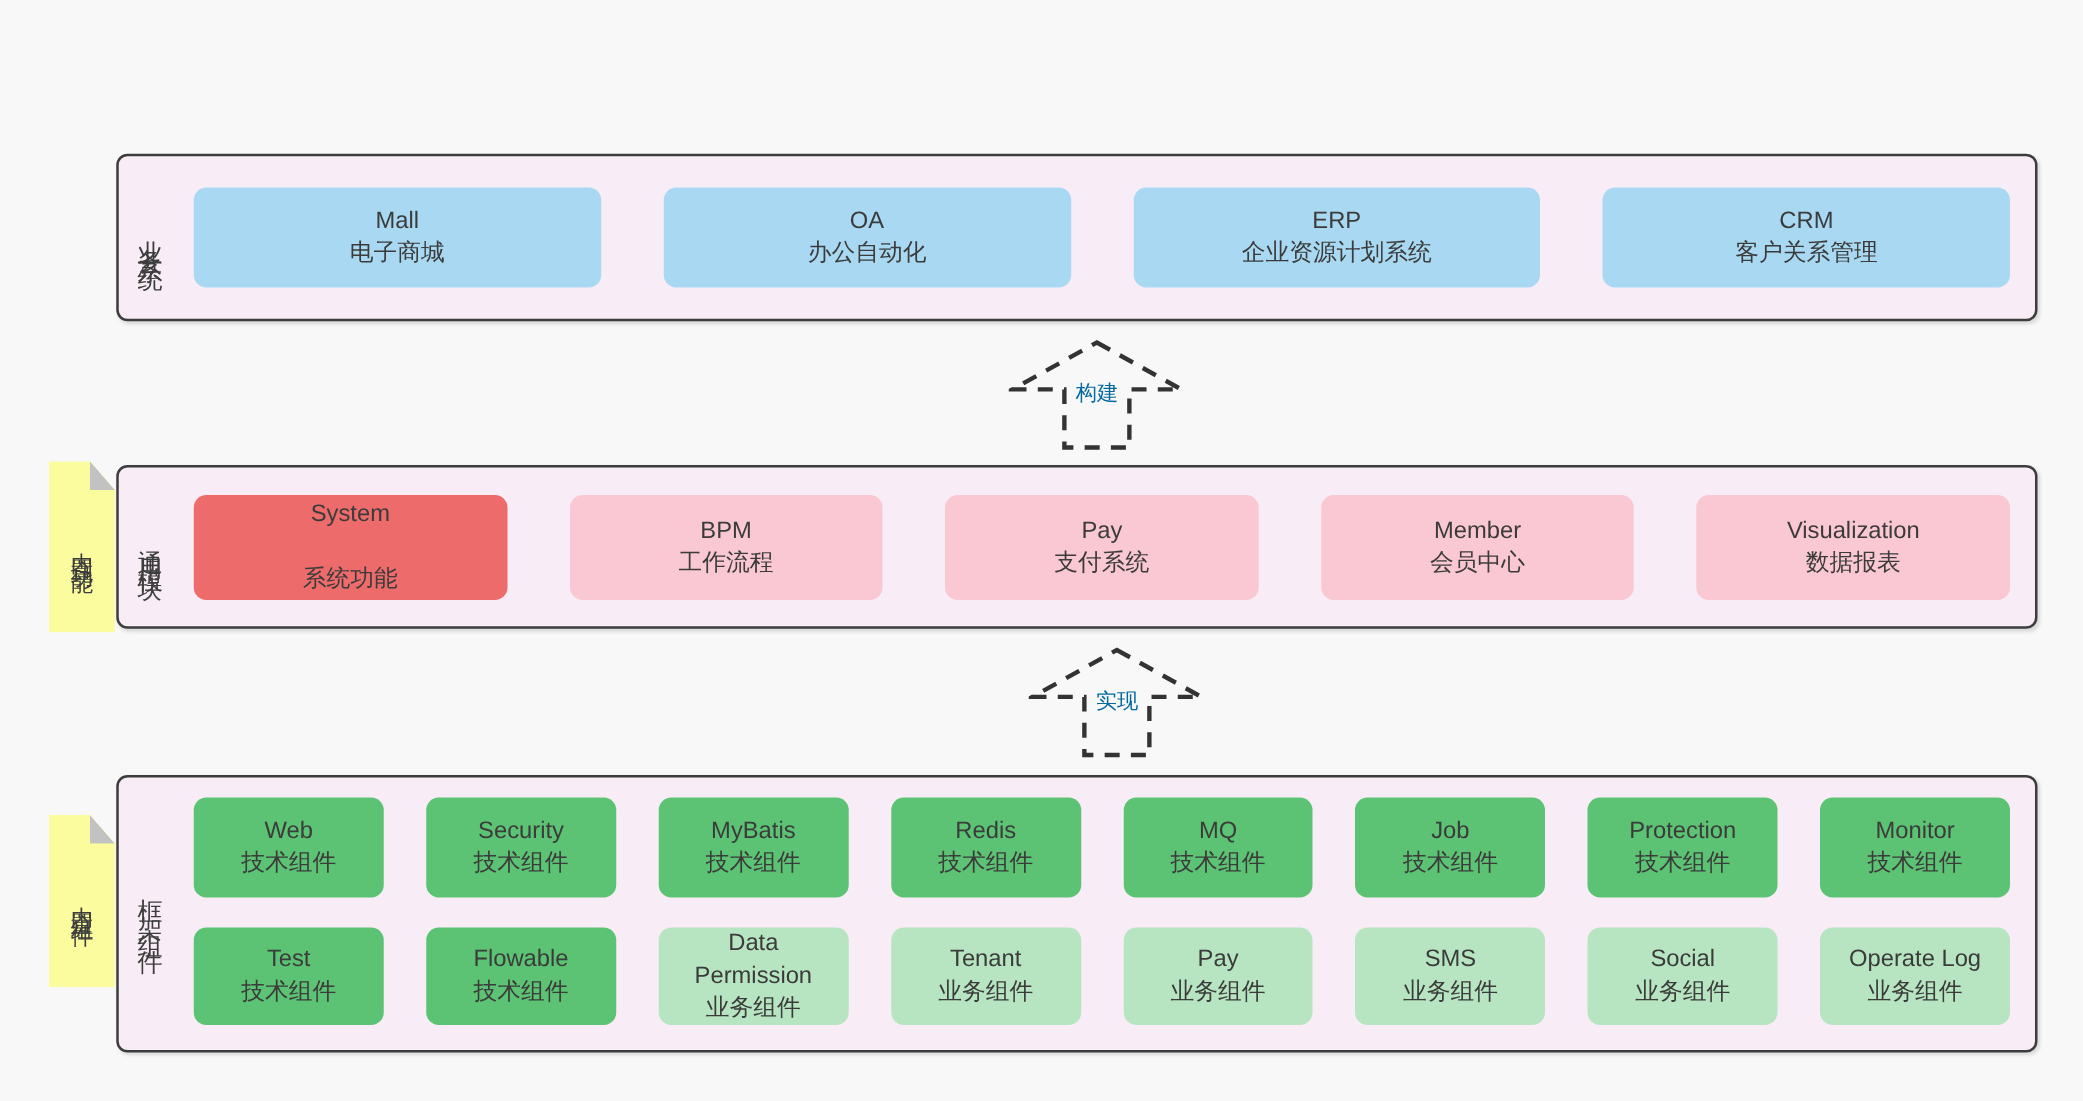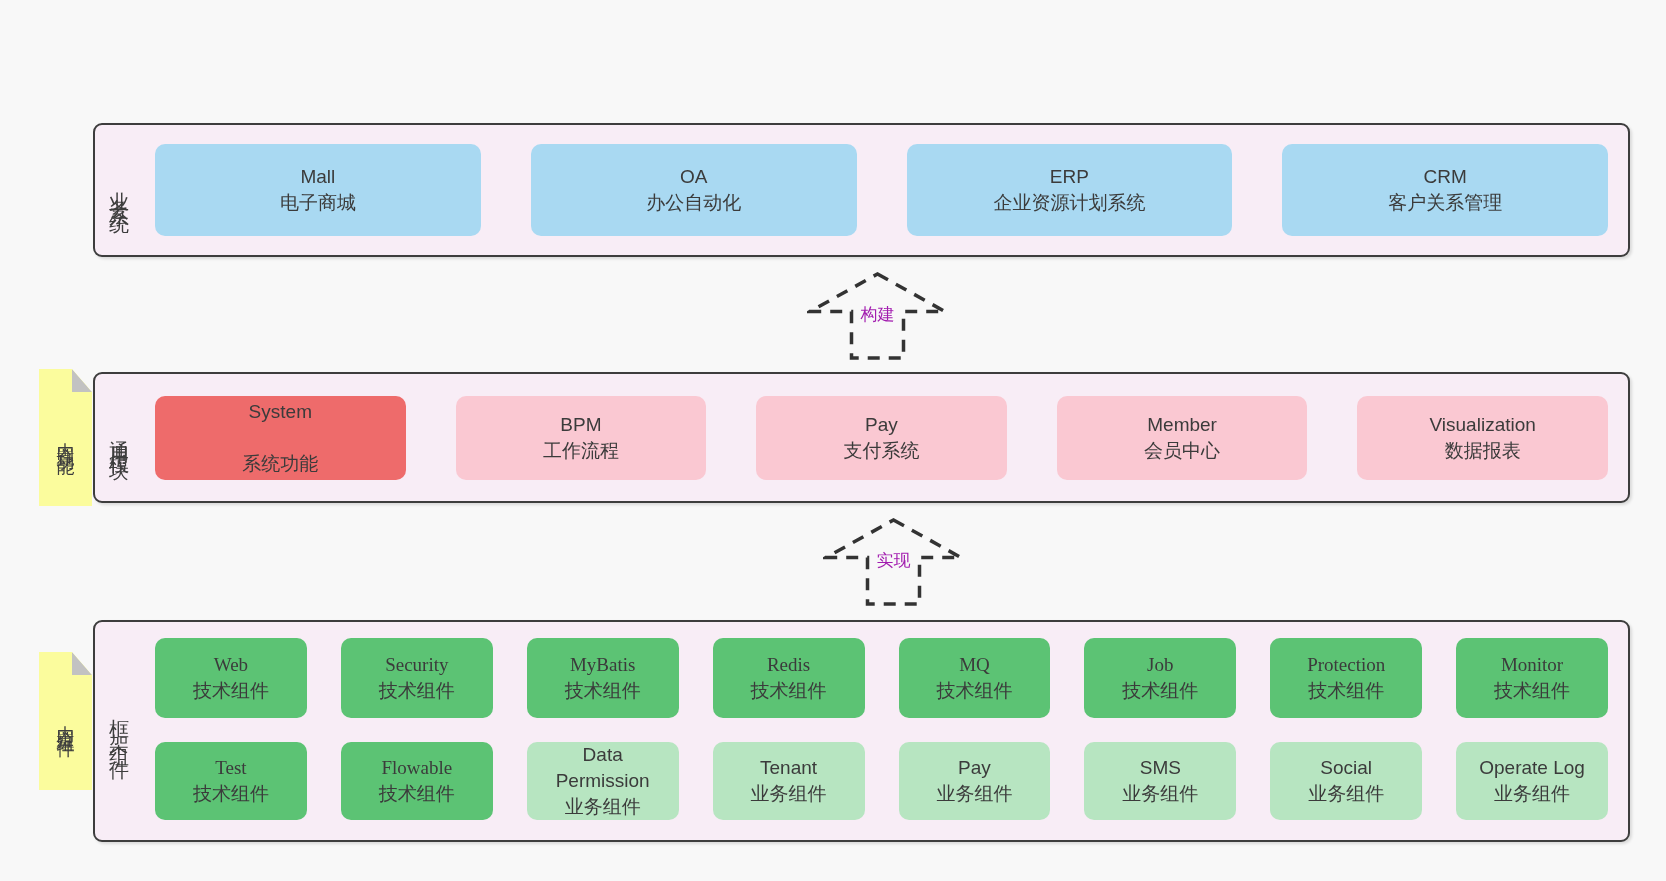--- a/index.html
+++ b/index.html
@@ -54,54 +54,54 @@
     flex:1;
     border-radius:10px;
     display:flex;flex-direction:column;
     align-items:center;justify-content:center;
     text-align:center;
     font-size:19px;line-height:26px;
     color:#3b3b3b;
     padding:0 8px;
     box-sizing:border-box;
   }
-  .band-1 .box{height:92px;}
+  .band-1 .box{height:80px;}
   .band-2 .box{height:84px;}
 
   .rows{
     flex:1;
     display:flex;flex-direction:column;justify-content:space-between;
     padding:16px 20px 20px 10px;
     box-sizing:border-box;
   }
   .row{display:flex;gap:34px;}
   .row .box{height:80px;}
   .row-2 .box{height:78px;}
 
   .blue{background:var(--box-blue,#a9d9f2);}
   .red{background:var(--box-red,#ee6b6b);gap:26px;}
   .pink{background:var(--box-pink,#fac8d2);text-align:center;}
-  .green{background:var(--box-green,#5cc374);font-family:Liberation Serif, serif;}
+  .green{background:var(--box-green,#5cc374);}
   .lightgreen{background:var(--box-lightgreen,#b7e5c1);}
 
   
   .arrow{
     position:absolute;
     width:141px;height:90px;
     z-index:2;
   }
   .arrow-1{left:807px;top:271px;}
   .arrow-2{left:823px;top:517px;}
   .arrow svg{display:block;}
   .arrow-label{
     position:absolute;
     left:50%;top:32px;
     transform:translateX(-50%);
     font-size:17px;
-    color:#a21caf;
+    color:#0369a1;
     background:var(--page-bg,#f8f8f8);
     padding:0 3px;
     white-space:nowrap;
   }
 
   
   .note{
     position:absolute;
     left:39px;width:53px;
     background:var(--note-yellow,#fbfc9d);

